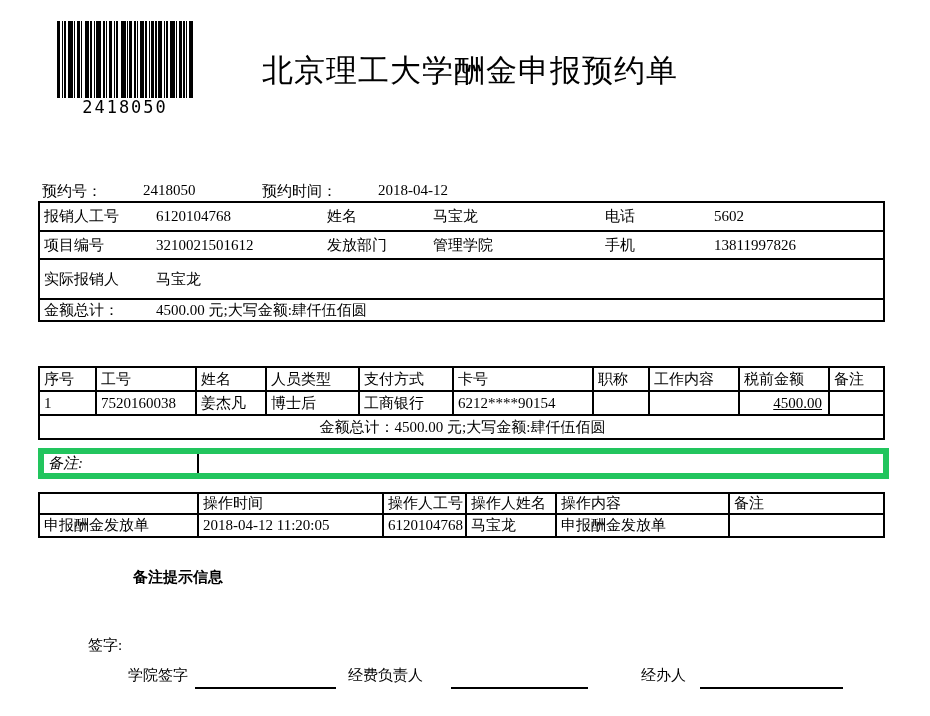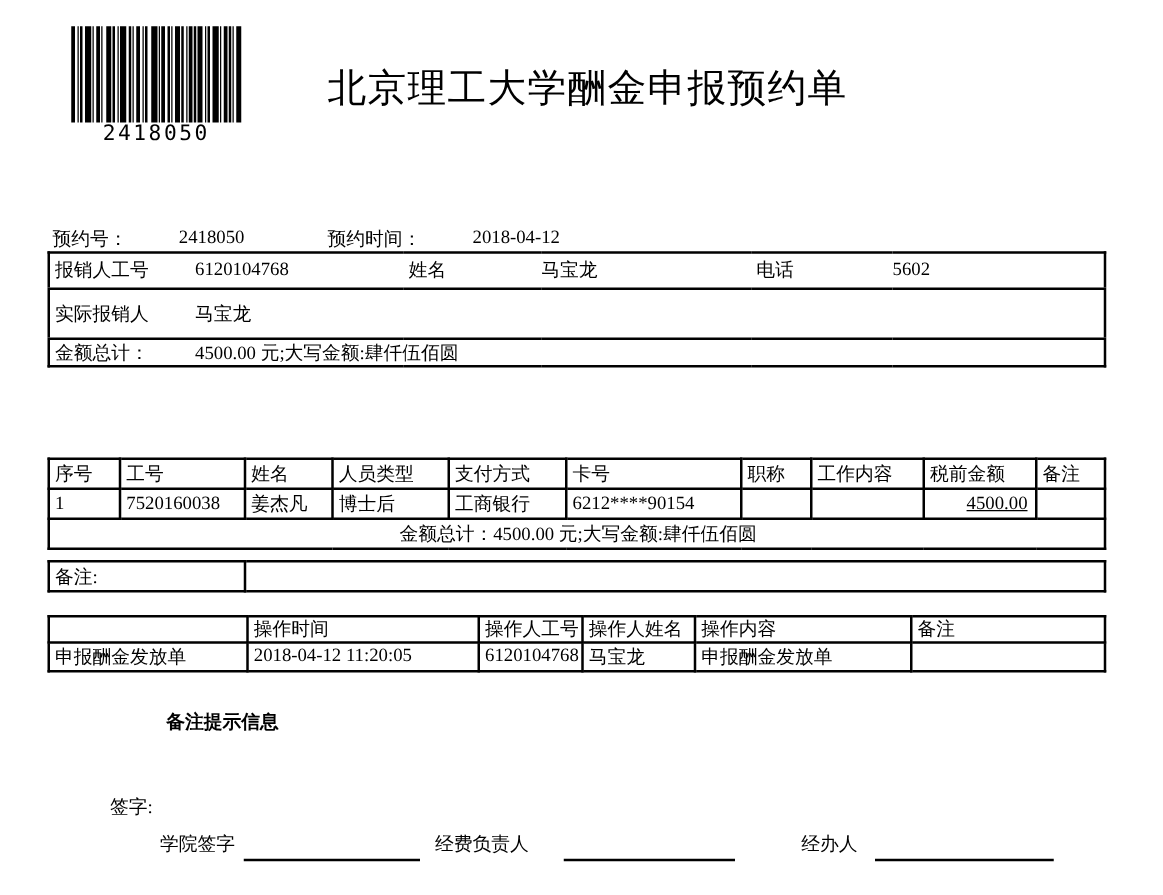--- a/index.html
+++ b/index.html
@@ -31,21 +31,21 @@
   #info-table { top:201px; border:2px solid #000; }
   #info-table td { border-bottom:2px solid #000; }
   #info-table tr:last-child td { border-bottom:none; }
   #info-table td.val { padding-left:0; }
   
   #detail-table { top:366px; border:2px solid #000; }
   #detail-table td, #detail-table th { border:2px solid #000; }
   #detail-table td.num { text-align:right; padding-right:6px;text-decoration:underline; }
   #detail-table td.total-cell { text-align:center; }
   
-  #remark-table { top:448px; border:2px solid #22c55e; }
+  #remark-table { top:448px; border:6px solid #22c55e;font-style:italic; }
   #remark-table td { border:2px solid #000; }
   
   #op-table { top:492px; border:2px solid #000; }
   #op-table td, #op-table th { border:2px solid #000; }
   
   #note-hint { position:absolute; left:133px; top:568px; font-size:15px; font-weight:bold; white-space:nowrap; }
   #sign-label { position:absolute; left:88px; top:636px; font-size:15px; white-space:nowrap; }
   .sig-label { position:absolute; top:666px; font-size:15px; white-space:nowrap; }
   #sig-college { left:128px; } #sig-fund { left:348px; } #sig-handler { left:641px; }
   .sig-line { position:absolute; top:687px; height:2px; background:#000; }
@@ -115,20 +115,28 @@
     </colgroup>
     <tbody>
         <tr style="height:29px">
       <td class="lbl">报销人工号</td>
       <td class="val">6120104768</td>
       <td class="lbl">姓名</td>
       <td class="val">马宝龙</td>
       <td class="lbl">电话</td>
       <td class="val">5602</td>
     </tr>
+    <tr style="height:28px">
+      <td class="lbl">项目编号</td>
+      <td class="val">3210021501612</td>
+      <td class="lbl">发放部门</td>
+      <td class="val">管理学院</td>
+      <td class="lbl">手机</td>
+      <td class="val">13811997826</td>
+    </tr>
     <tr style="height:40px">
       <td class="lbl">实际报销人</td>
       <td class="val" colspan="5">马宝龙</td>
     </tr>
     <tr style="height:22px">
       <td class="lbl">金额总计：</td>
       <td class="val" colspan="5">4500.00 元;大写金额:肆仟伍佰圆</td>
     </tr>
   </tbody>
     </table>

